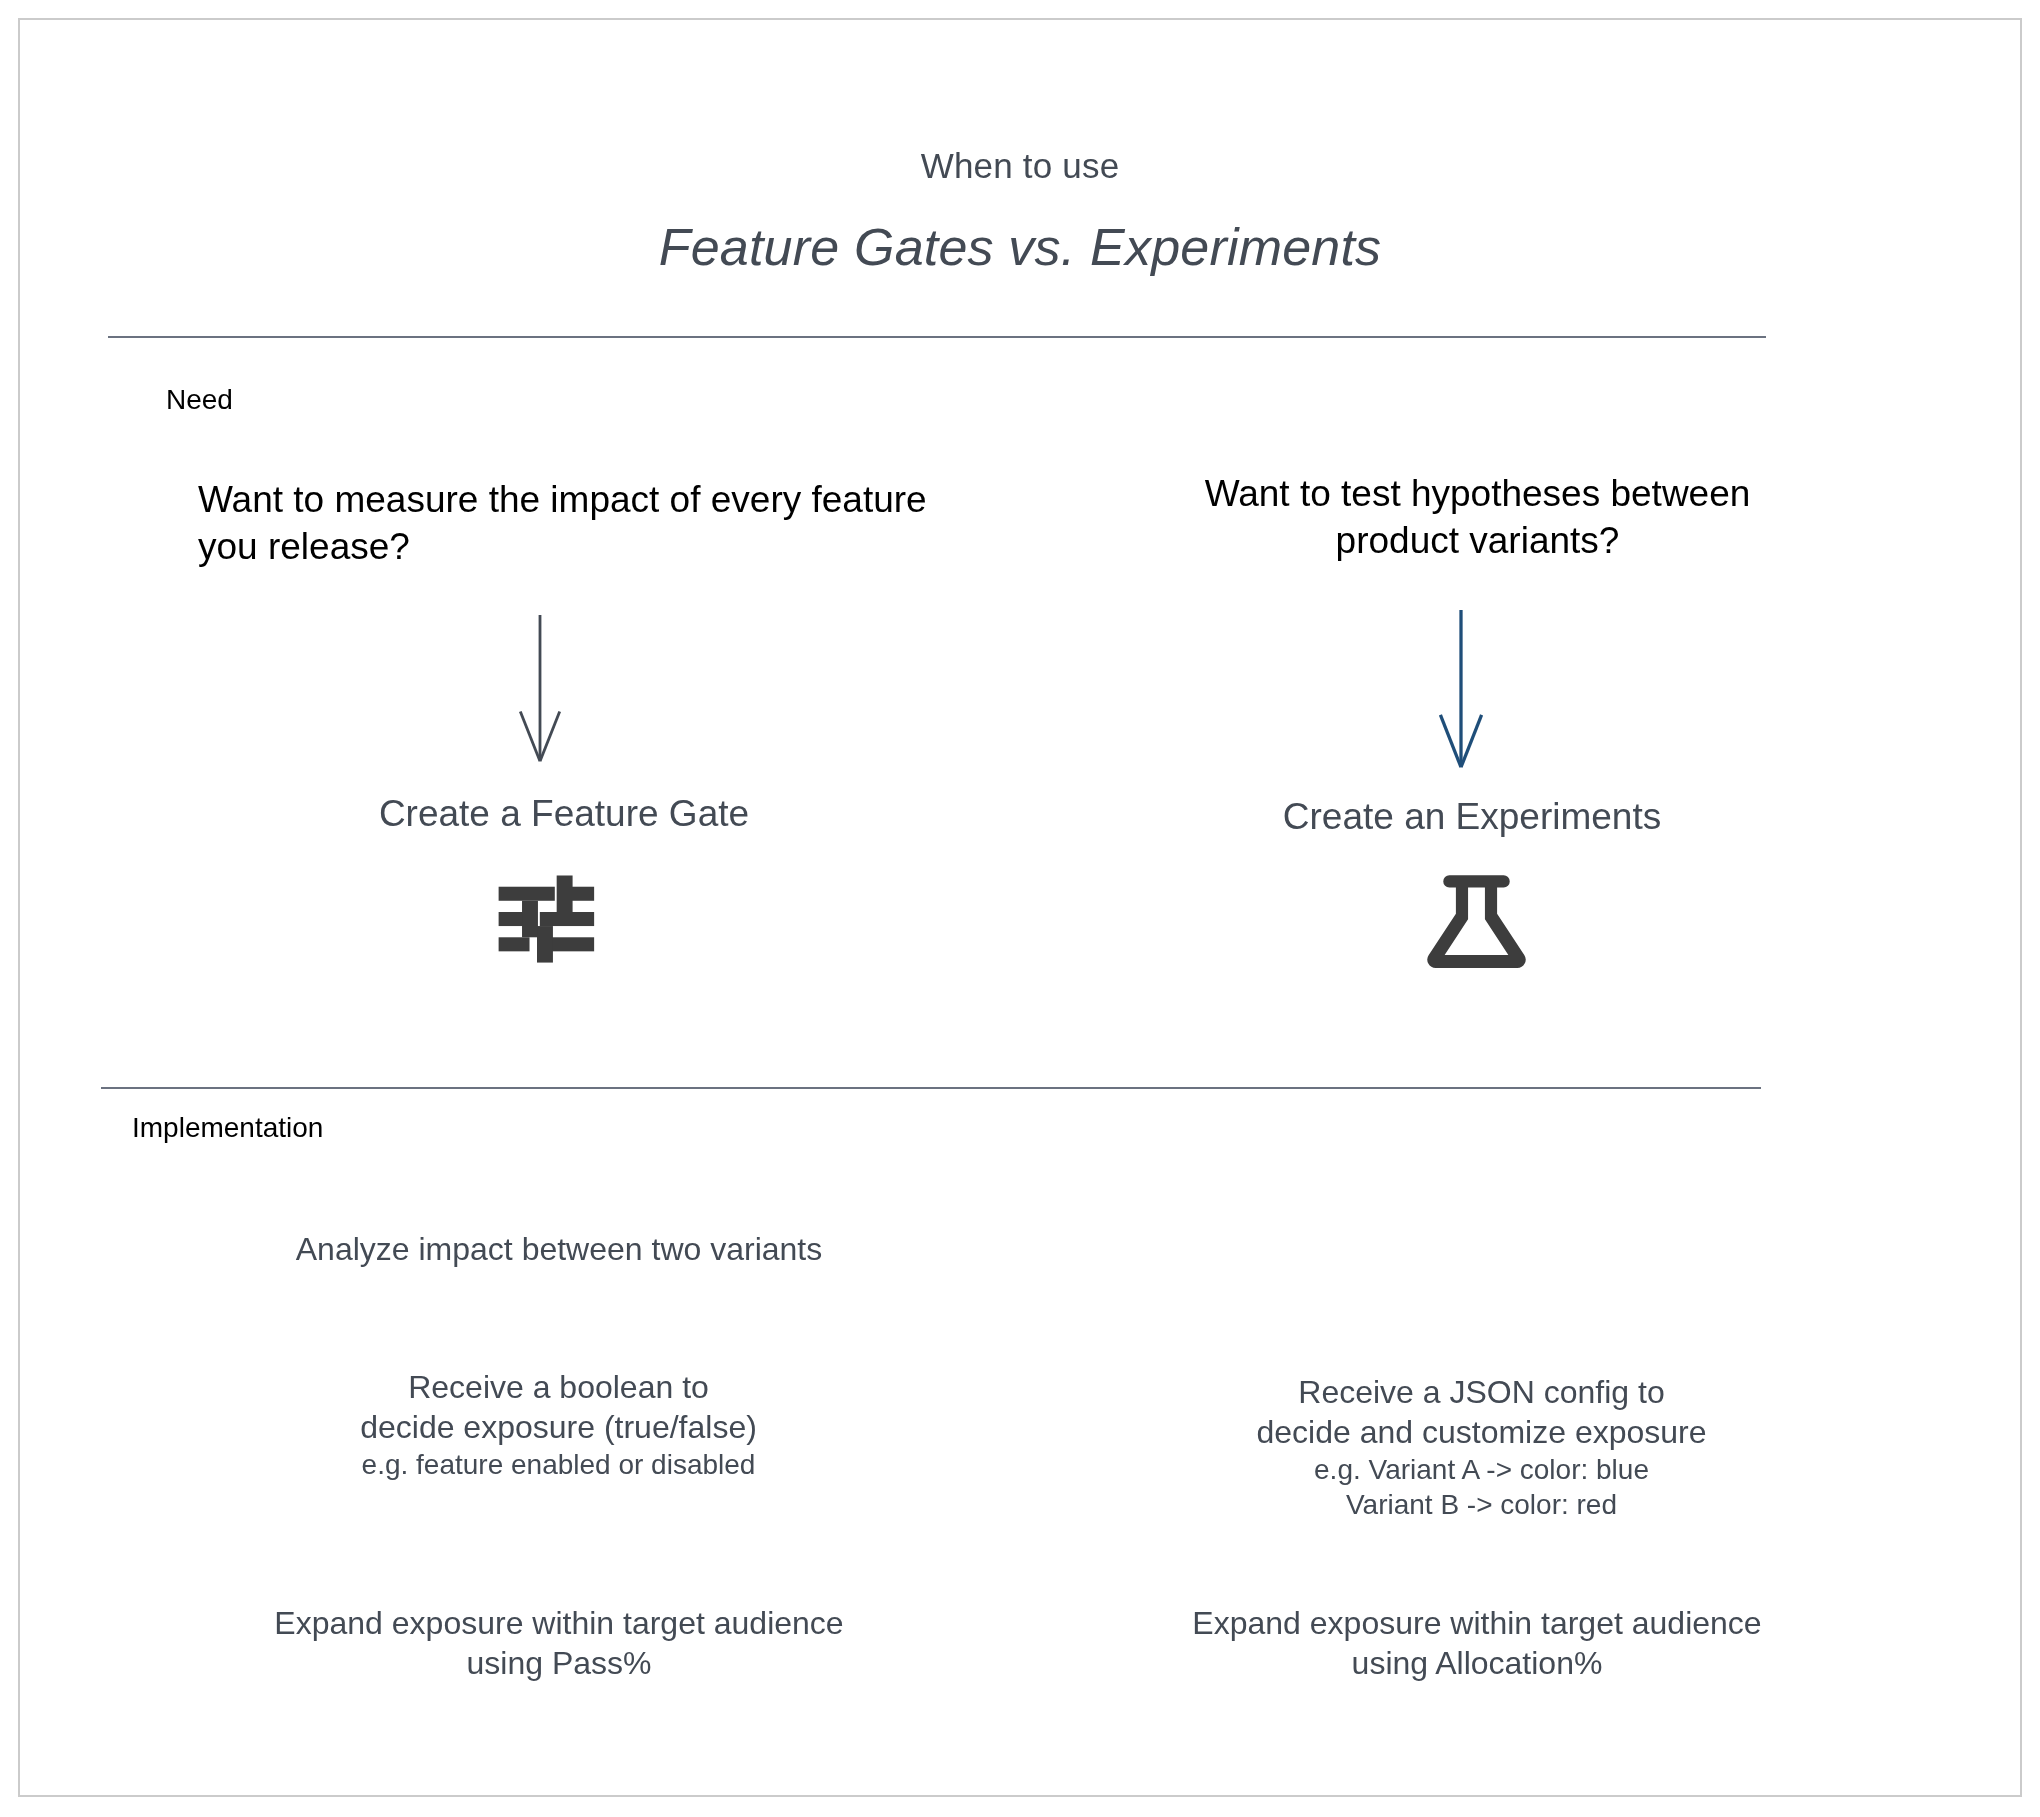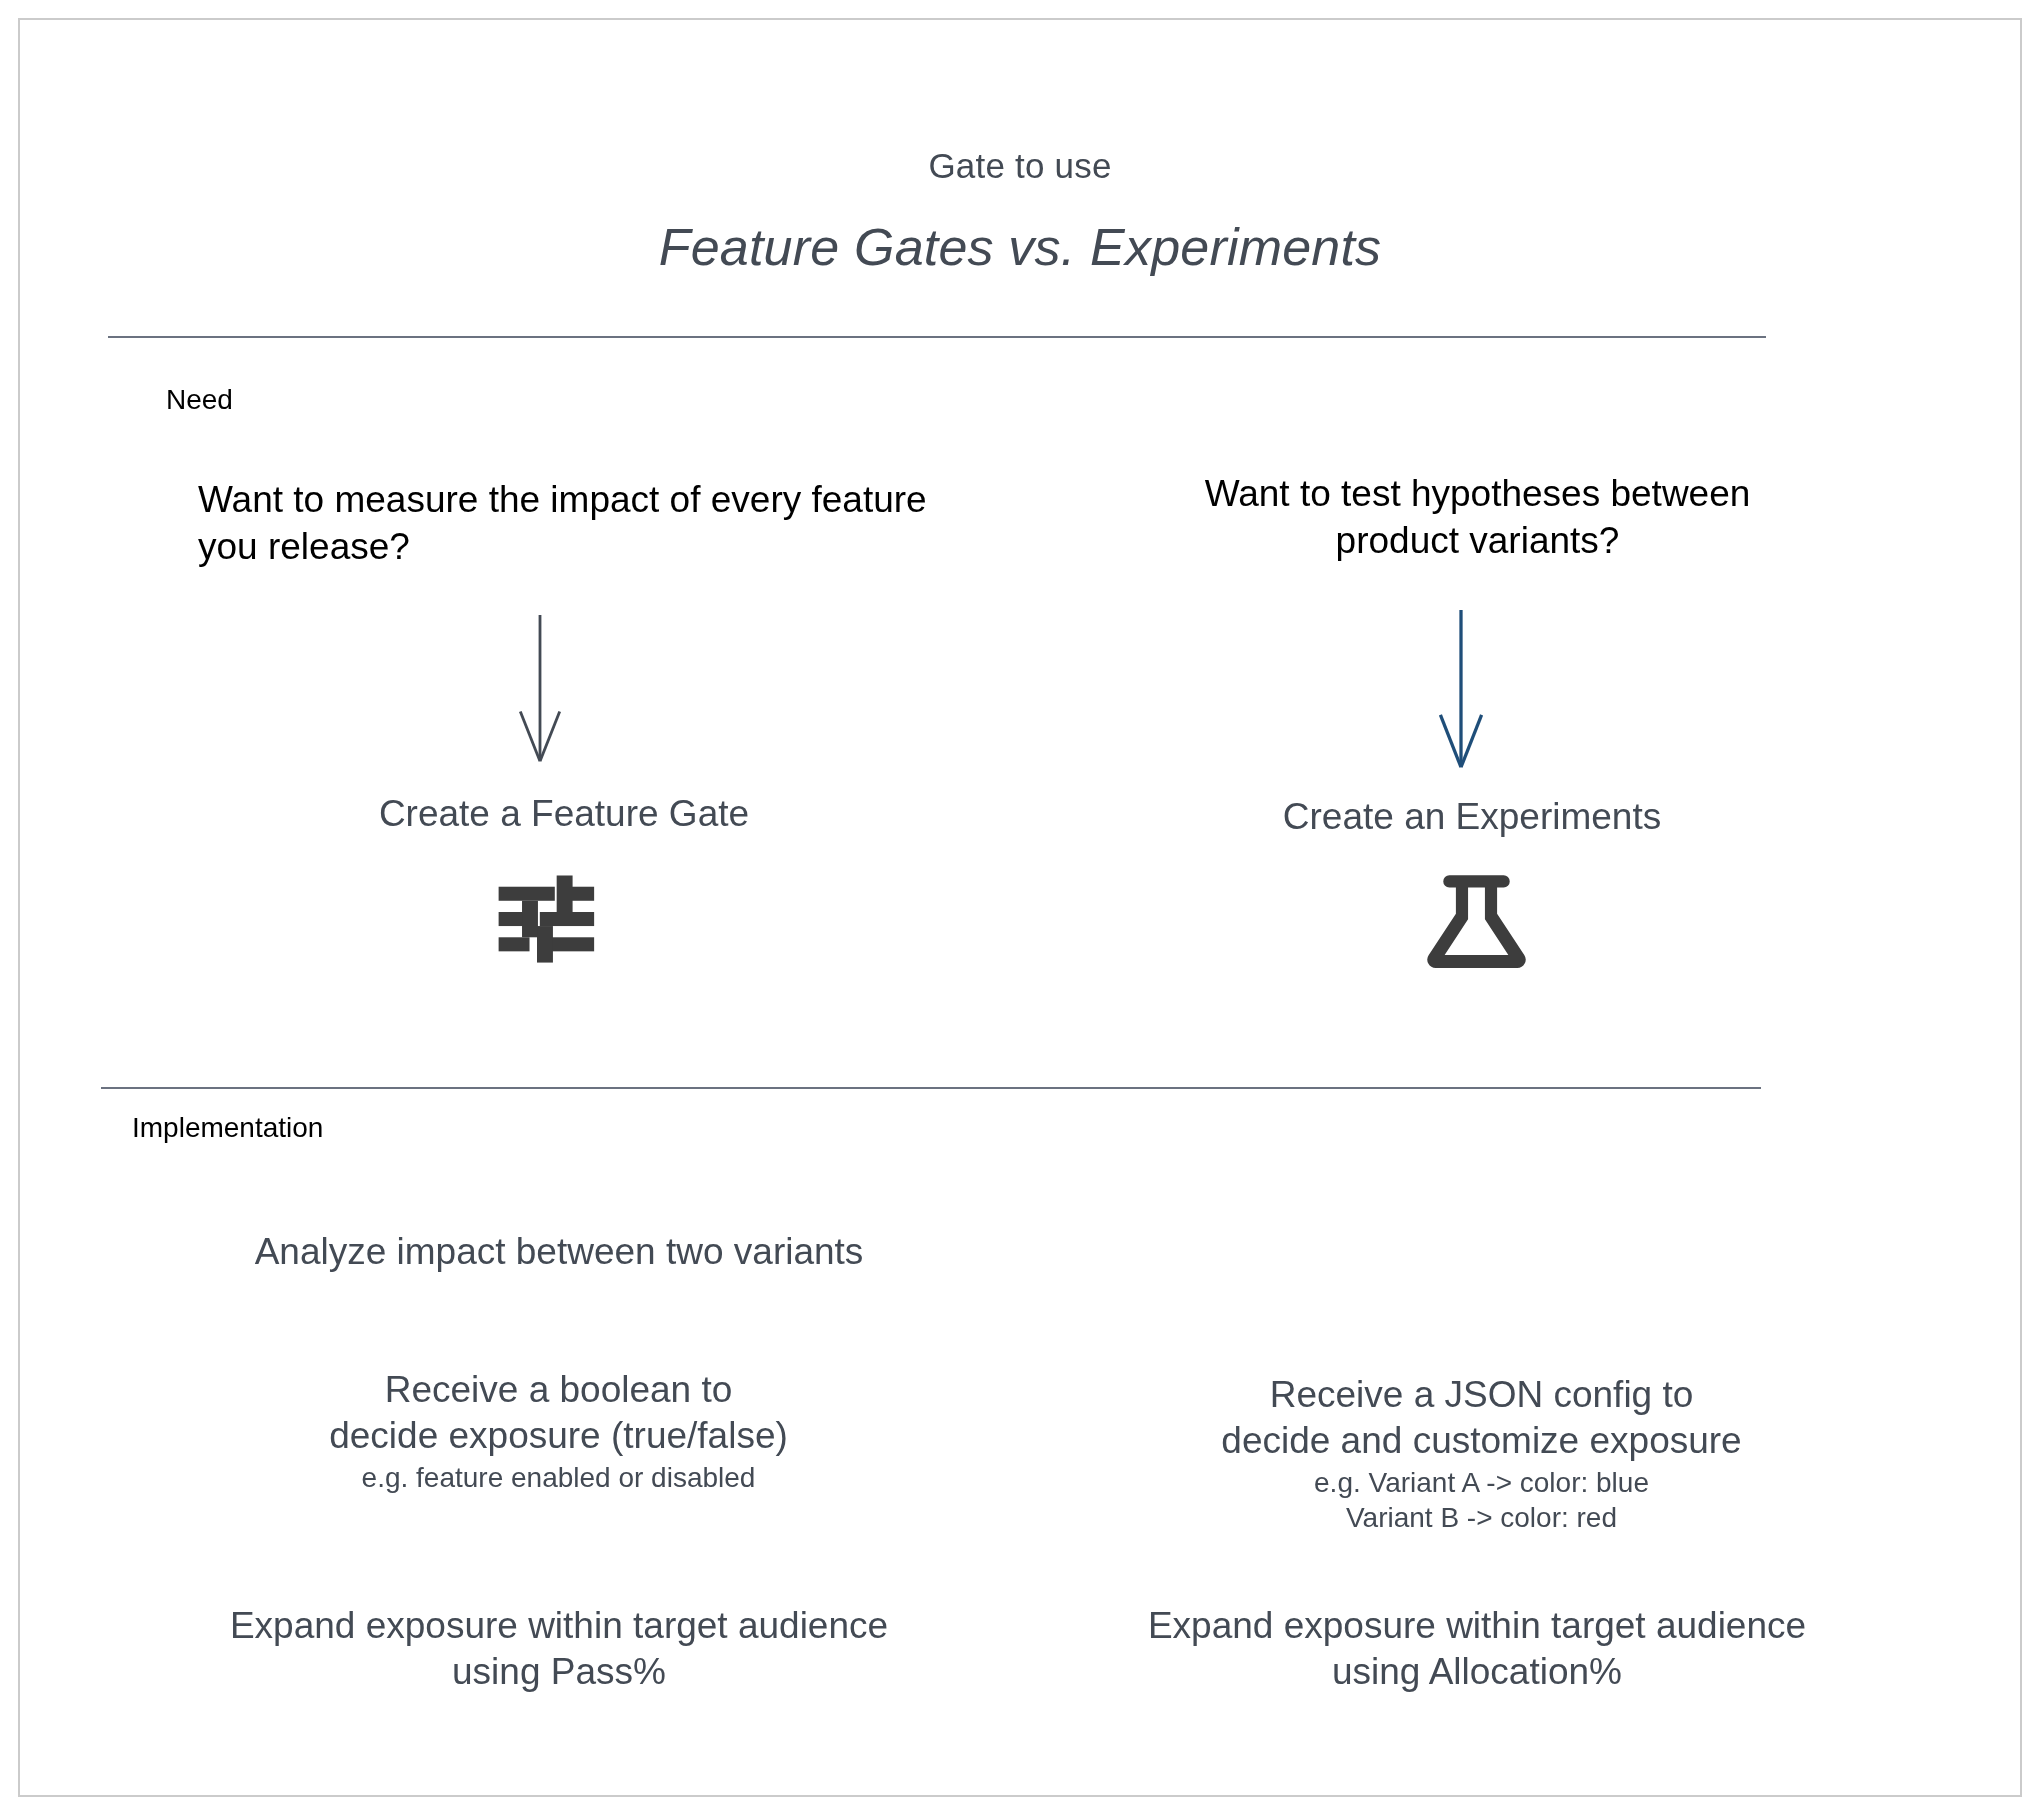--- a/index.html
+++ b/index.html
@@ -119,21 +119,21 @@
   .icon-gate  { left: 473px;  top: 848px; }
   .icon-flask { left: 1405px; top: 843px; }
 
   
   .impl {
     position: absolute;
     text-align: center;
     color: #434a54;
   }
   .impl-main {
-    font-size: 37px;
+    font-size: 32px;
     line-height: 1.25;
   }
   .impl-sub {
     font-size: 28px;
     line-height: 1.25;
     margin-top: 0;
   }
 
   .impl-l1 { left: 150px;  top: 1209px; width: 778px; }
   .impl-r1 { left: 1059px; top: 1214px; width: 806px; }
@@ -141,21 +141,21 @@
   .impl-r2 { left: 1068px; top: 1352px; width: 787px; }
   .impl-l3 { left: 122px;  top: 1583px; width: 834px; }
   .impl-r3 { left: 1040px; top: 1583px; width: 834px; }
 </style>
 </head>
 <body>
 
 <div class="canvas">
 
   <div class="header">
-    <div class="eyebrow">Gate to use</div>
+    <div class="eyebrow">When to use</div>
     <div class="maintitle">Feature Gates vs. Experiments</div>
   </div>
 
   <div class="divider divider-need"></div>
   <div class="section-label label-need">Need</div>
 
   <div class="question q-left">Want to measure the impact of every feature you release?</div>
 
   <div class="question q-right">Want to test hypotheses between product variants?</div>
 

